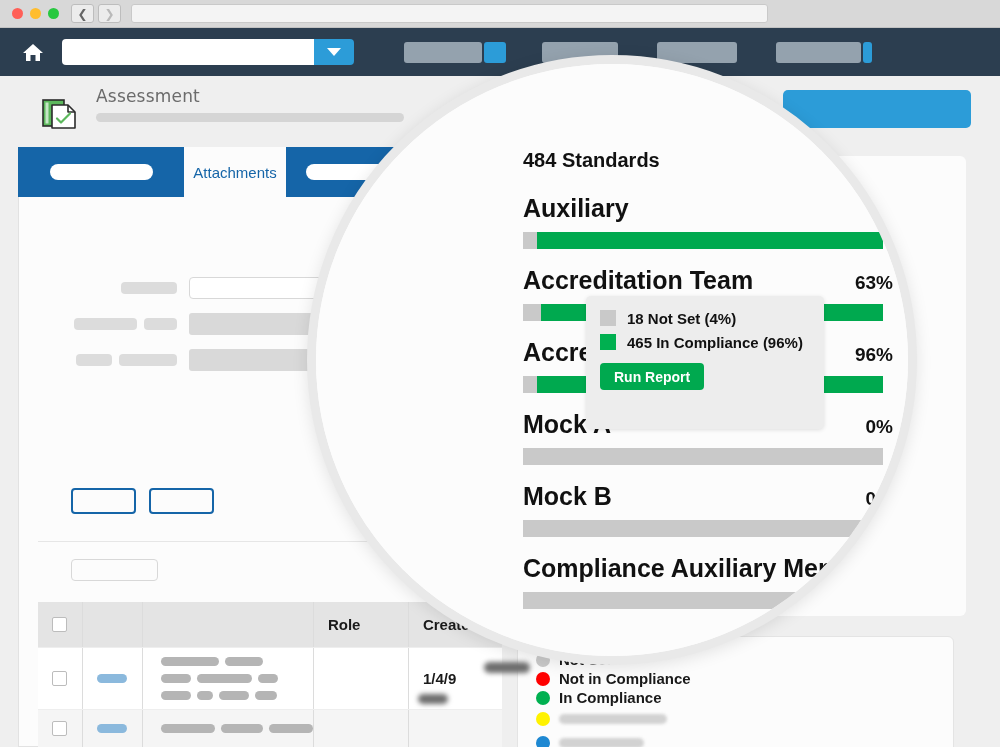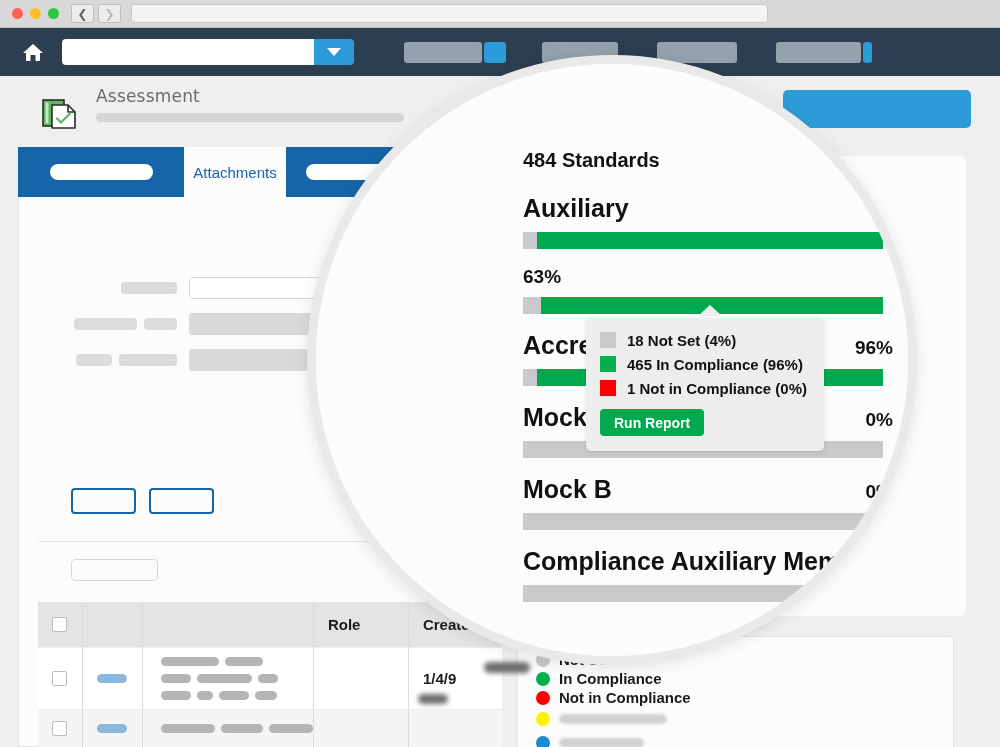--- a/index.html
+++ b/index.html
@@ -171,21 +171,21 @@
   .mrow { margin-bottom: 17px; }
   .mrow-head { display: flex; justify-content: space-between; align-items: baseline; }
   .mrow-name { font-size: 25px; font-weight: bold; color: #111; white-space: nowrap; }
   .mrow-pct { font-size: 19px; font-weight: bold; color: #111; }
   .mbar { margin-top: 9px; height: 17px; width: 360px; display: flex; background: #c9c9c9; }
   .mseg-green { background: #00a94f; height: 100%; }
   .mseg-gray { background: #c9c9c9; height: 100%; }
 
   
   .tooltip {
-    position: absolute; top: 318px; left: 586px; width: 238px; height: 133px;
+    position: absolute; top: 296px; left: 586px; width: 238px; height: 133px;
     background: #ededed; border-radius: 5px; box-shadow: 0 1px 4px rgba(0,0,0,.12);
     padding: 10px 0 0 14px;
   }
   .tt-arrow {
     position: absolute; top: 305px; left: 698px;
     width: 0; height: 0; border-left: 12px solid transparent;
     border-right: 12px solid transparent; border-bottom: 11px solid #ededed;
   }
   .tt-item { display: flex; align-items: center; height: 24px; }
   .tt-swatch { width: 16px; height: 16px; margin-right: 11px; flex: none; }
@@ -399,26 +399,26 @@
         <div class="blur-bar-gray" style="width:100px;margin-top:6px;background:#d5d5d5;"></div>
       </div>
     </div>
 
     <div class="legend-card">
       <div class="legend-item">
         <span class="legend-dot" style="background:#c9c9c9;"></span>
         <span class="legend-text">Not Set</span>
       </div>
       <div class="legend-item">
+        <span class="legend-dot" style="background:#ff0000;"></span>
+        <span class="legend-text">Not in Compliance</span>
+      </div>
+      <div class="legend-item">
         <span class="legend-dot" style="background:#00b050;"></span>
         <span class="legend-text">In Compliance</span>
-      </div>
-      <div class="legend-item">
-        <span class="legend-dot" style="background:#ff0000;"></span>
-        <span class="legend-text">Not in Compliance</span>
       </div>
       <div class="legend-item" style="margin-top:2px;">
         <span class="legend-dot" style="background:#fff200;"></span>
         <span class="legend-ph blur" style="width:108px;"></span>
       </div>
       <div class="legend-item" style="margin-top:5px;">
         <span class="legend-dot" style="background:#1e88d2;"></span>
         <span class="legend-ph blur" style="width:85px;"></span>
       </div>
 
@@ -444,20 +444,21 @@
                 <span class="mrow-pct"></span>
               </div>
               <div class="mbar">
                 <span class="mseg-gray" style="width:4%;"></span>
                 <span class="mseg-green" style="width:96%;"></span>
               </div>
             </div>
 
             <div class="mrow">
               <div class="mrow-head">
+                <span class="mrow-name">Accreditation Team</span>
                 <span class="mrow-pct">63%</span>
               </div>
               <div class="mbar">
                 <span class="mseg-gray" style="width:5%;"></span>
                 <span class="mseg-green" style="width:95%;"></span>
               </div>
             </div>
 
             <div class="mrow">
               <div class="mrow-head">
@@ -509,20 +510,16 @@
   <div class="tt-arrow"></div>
   <div class="tooltip">
     <div class="tt-item">
       <span class="tt-swatch" style="background:#c9c9c9;"></span>
       <span class="tt-text">18 Not Set (4%)</span>
     </div>
     <div class="tt-item">
       <span class="tt-swatch" style="background:#00b050;"></span>
       <span class="tt-text">465 In Compliance (96%)</span>
     </div>
-    <div class="tt-item">
-      <span class="tt-swatch" style="background:#ff0000;"></span>
-      <span class="tt-text">1 Not in Compliance (0%)</span>
-    </div>
     <button class="tt-btn">Run Report</button>
   </div>
 
 </div>
 
 </body></html>

